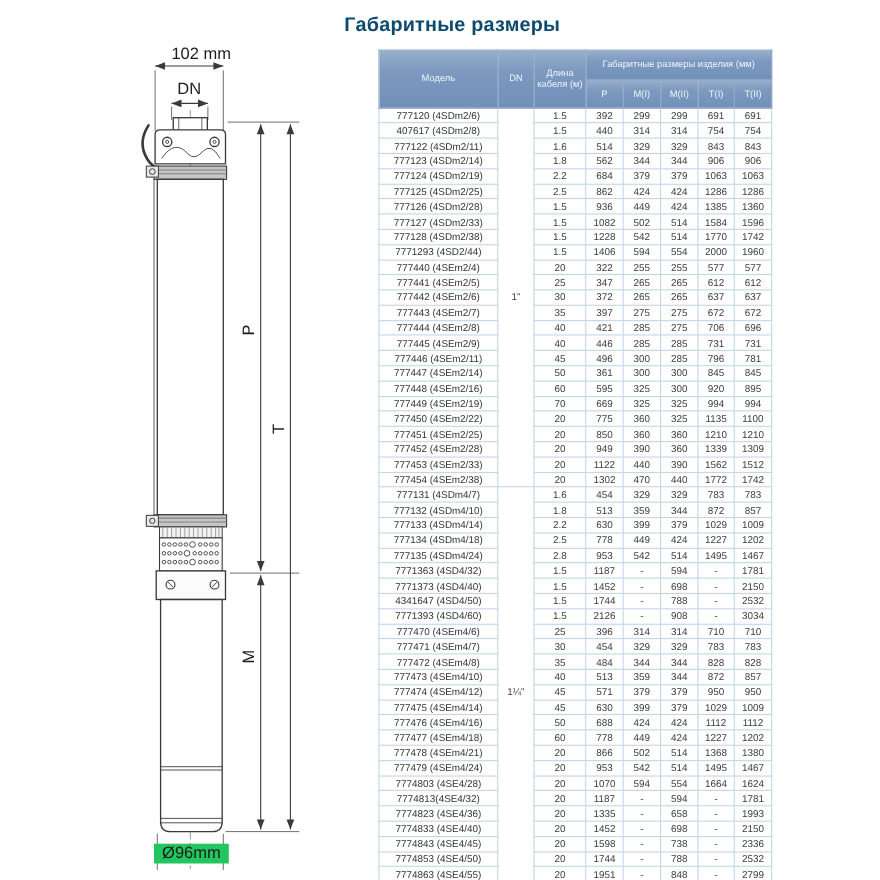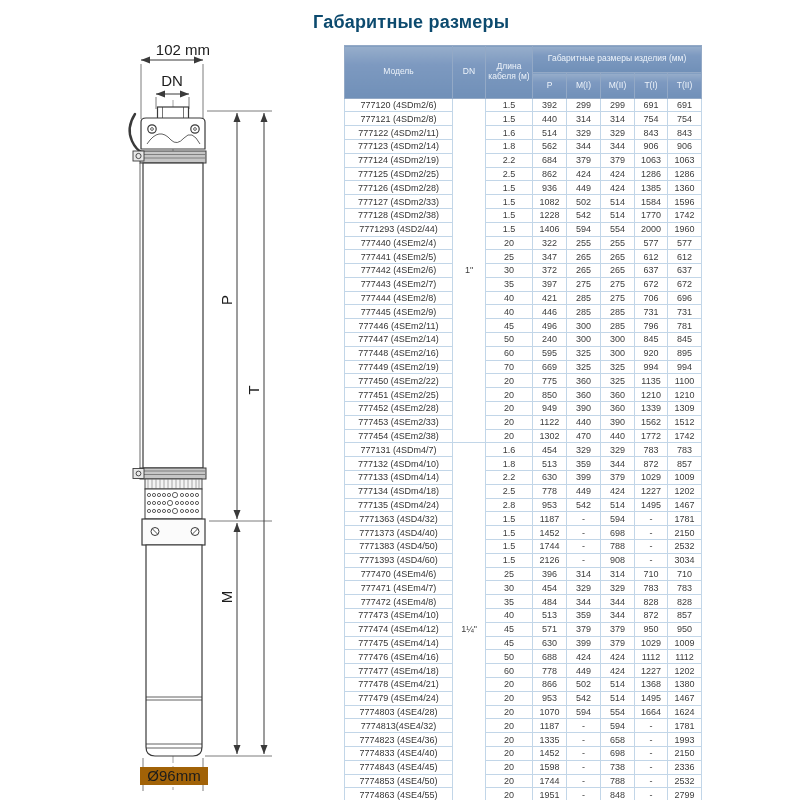--- a/index.html
+++ b/index.html
@@ -3,21 +3,21 @@
 <meta charset="utf-8">
 <style>
   html,body{margin:0;padding:0;background:#fff;}
   body{width:800px;height:800px;position:relative;font-family:"Liberation Sans",sans-serif;overflow:hidden;}
   .stage{position:absolute;inset:0;background:#fff;}
 
   
   #pump-svg{position:absolute;left:0;top:0;}
   .dimlabel{position:absolute;font-size:15px;color:#1c1c1c;text-align:center;line-height:18px;}
   .rot{transform:rotate(-90deg);transform-origin:center center;}
-  .masked{background:#a16207;padding:0 1px;}
+  .masked{background:#22c55e;padding:0 1px;}
 
   
   .page-title{position:absolute;left:313px;top:12px;font-size:18px;font-weight:bold;color:#0c4a6e;letter-spacing:.2px;}
 
   
   .tbl-wrap{position:absolute;left:344px;top:45px;}
   table{border-collapse:collapse;table-layout:fixed;width:357px;font-family:"Liberation Sans",sans-serif;}
   td,th{border:1px solid #c2d6e8;text-align:center;vertical-align:middle;padding:0;font-weight:normal;}
   tbody td{height:12.8px;font-size:9px;color:#3c3c3c;white-space:nowrap;overflow:hidden;}
   tbody td.model{color:#343434;margin-top:28px;}
@@ -208,21 +208,21 @@
             <td class="model">777120 (4SDm2/6)</td>
             <td class="dn" rowspan="25">1"</td>
             <td>1.5</td>
             <td>392</td>
             <td>299</td>
             <td>299</td>
             <td>691</td>
             <td>691</td>
           </tr>
           <tr>
-            <td class="model">777121 (4SDm2/8)</td>
+            <td class="model">407617 (4SDm2/8)</td>
             <td>1.5</td>
             <td>440</td>
             <td>314</td>
             <td>314</td>
             <td>754</td>
             <td>754</td>
           </tr>
           <tr>
             <td class="model">777122 (4SDm2/11)</td>
             <td>1.6</td>
@@ -354,21 +354,21 @@
             <td>45</td>
             <td>496</td>
             <td>300</td>
             <td>285</td>
             <td>796</td>
             <td>781</td>
           </tr>
           <tr>
             <td class="model">777447 (4SEm2/14)</td>
             <td>50</td>
-            <td>240</td>
+            <td>361</td>
             <td>300</td>
             <td>300</td>
             <td>845</td>
             <td>845</td>
           </tr>
           <tr>
             <td class="model">777448 (4SEm2/16)</td>
             <td>60</td>
             <td>595</td>
             <td>325</td>
@@ -488,21 +488,21 @@
           <tr>
             <td class="model">7771373 (4SD4/40)</td>
             <td>1.5</td>
             <td>1452</td>
             <td>-</td>
             <td>698</td>
             <td>-</td>
             <td>2150</td>
           </tr>
           <tr>
-            <td class="model">7771383 (4SD4/50)</td>
+            <td class="model">4341647 (4SD4/50)</td>
             <td>1.5</td>
             <td>1744</td>
             <td>-</td>
             <td>788</td>
             <td>-</td>
             <td>2532</td>
           </tr>
           <tr>
             <td class="model">7771393 (4SD4/60)</td>
             <td>1.5</td>

